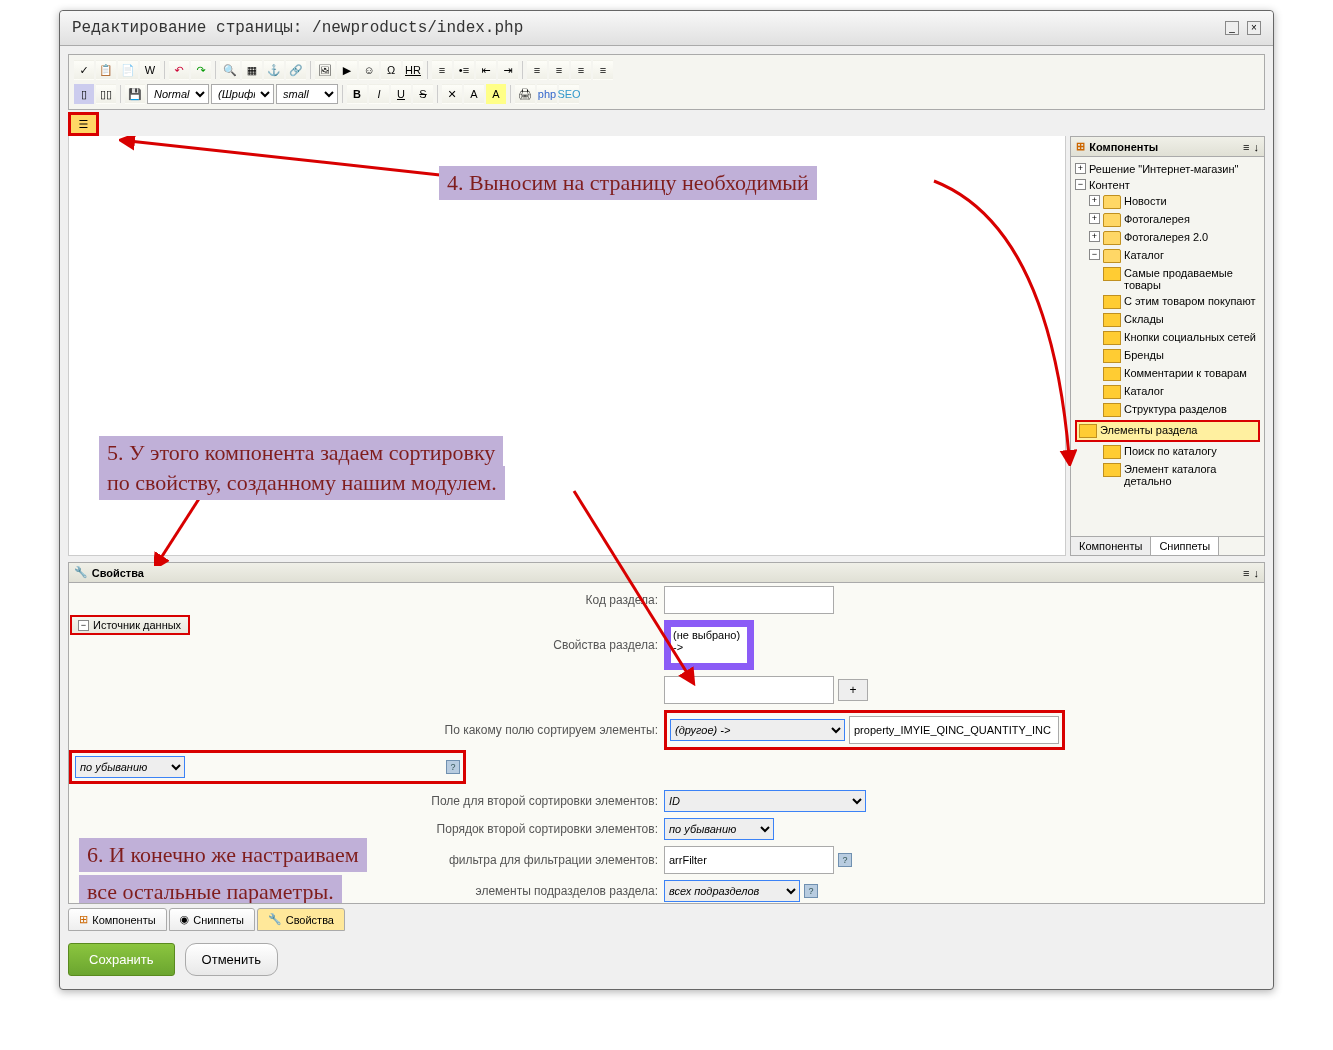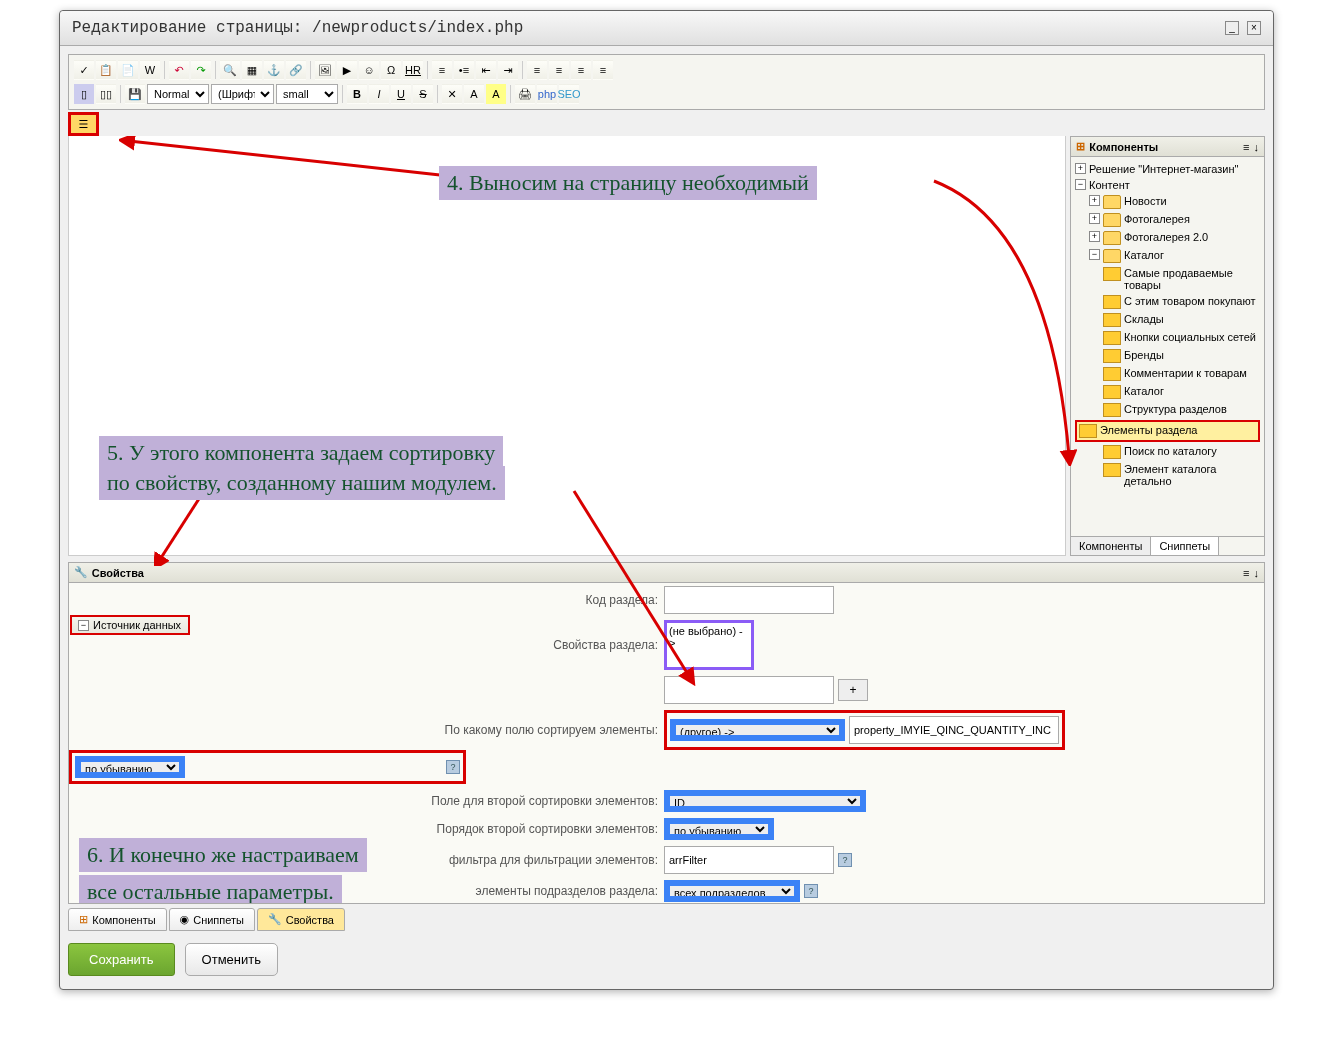--- a/index.html
+++ b/index.html
@@ -7,21 +7,21 @@
 .window { width: 1215px; height: 980px; margin: 10px auto; border: 1px solid #666; border-radius: 4px; background: #f0f0f0; box-shadow: 0 2px 8px rgba(0,0,0,0.3); position: relative; }
 .titlebar { height: 35px; background: linear-gradient(to bottom, #f8f8f8, #e0e0e0); border-bottom: 1px solid #aaa; padding: 8px 12px; display: flex; justify-content: space-between; align-items: center; border-radius: 4px 4px 0 0; }
 .title { font-size: 16px; color: #333; font-family: Liberation Mono, monospace; }
 .window-controls { display: flex; gap: 8px; }
 .wc { width: 14px; height: 14px; border: 1px solid #888; background: #eee; font-size: 10px; text-align: center; line-height: 12px; cursor: pointer; }
 .content { padding: 8px; height: calc(100% - 35px); position: relative; }
 .toolbar-area { border: 1px solid #aaa; background: #f5f5f0; padding: 3px; }
 .toolbar-row { display: flex; gap: 2px; padding: 2px; align-items: center; flex-wrap: wrap; }
 .tb-btn { width: 20px; height: 20px; border: 1px solid transparent; background: linear-gradient(to bottom, #fdfdf8, #f0f0e8); display: inline-flex; align-items: center; justify-content: center; cursor: pointer; font-size: 11px; }
 .tb-sep { width: 1px; height: 18px; background: #ccc; margin: 0 2px; }
-.tb-select { height: 20px; font-size: 11px; border: 1px solid #aaa; background: #fff; padding: 0 2px; }
+.tb-select { height: 20px; font-size: 11px; border: 1px solid #aaa; background: #fff; padding: 0 2px; font-style: italic; }
 .component-icon { width: 31px; height: 24px; border: 3px solid #d80000; background: #ffd766; display: inline-flex; align-items: center; justify-content: center; margin-top: 2px; }
 .main-area { display: flex; height: 420px; }
 .editor-canvas { flex: 1; background: #fff; border: 1px solid #ccc; border-top: none; position: relative; }
 .side-panel { width: 195px; border: 1px solid #aaa; background: #f5f5f0; margin-left: 4px; display: flex; flex-direction: column; }
 .panel-header { background: linear-gradient(to bottom, #f0f0e8, #e0e0d5); border-bottom: 1px solid #aaa; padding: 3px 5px; font-size: 11px; font-weight: bold; display: flex; align-items: center; gap: 4px; }
 .panel-header .spacer { flex: 1; }
 .tree { padding: 4px; overflow: auto; flex: 1; font-size: 11px; }
 .tree-item { display: flex; align-items: flex-start; gap: 3px; padding: 2px 0; cursor: pointer; }
 .tree-icon { width: 18px; height: 14px; background: #ffd766; border: 1px solid #c09020; flex-shrink: 0; }
 .tree-icon.folder { border-radius: 2px 2px 0 0; }
@@ -33,32 +33,32 @@
 .panel-tabs { display: flex; border-top: 1px solid #aaa; }
 .panel-tab { padding: 3px 8px; font-size: 11px; border-right: 1px solid #aaa; background: #eee; cursor: pointer; }
 .panel-tab.active { background: #fff; }
 .props-panel { border: 1px solid #aaa; background: #f5f5f0; margin-top: 6px; }
 .props-body { padding: 0; max-height: 320px; overflow: auto; background: #fafaf5; }
 .section-header { background: linear-gradient(to bottom, #f5f5ed, #e8e8de); border: 1px solid #bbb; padding: 2px 6px; font-size: 11px; display: flex; align-items: center; gap: 4px; cursor: pointer; margin: 1px; }
 .section-header.highlighted { border: 2px solid #d80000; }
 .prop-row { display: flex; align-items: center; padding: 3px 0; }
 .prop-label { width: 595px; text-align: right; padding-right: 6px; font-size: 12px; color: #555; }
 .prop-input { height: 28px; border: 1px solid #aaa; padding: 0 4px; font-size: 11px; background: #fff; }
-.prop-select { height: 22px; border: 6px solid #3b82f6; font-size: 11px; background: #eee; }
+.prop-select { height: 22px; border: 1px solid #3b82f6; font-size: 11px; background: #eee; font-style: italic; }
 .help-icon { width: 14px; height: 14px; background: #b8cce0; border: 1px solid #7090b0; color: #355; font-size: 9px; text-align: center; line-height: 12px; margin-left: 4px; }
 .red-box { border: 3px solid #d80000; padding: 2px; }
 .bottom-tabs { display: flex; gap: 2px; padding: 4px 0; }
 .btab { padding: 4px 10px; border: 1px solid #aaa; border-radius: 3px 3px 0 0; background: linear-gradient(to bottom, #fff, #eee); font-size: 11px; cursor: pointer; display: flex; align-items: center; gap: 4px; }
 .btab.active { background: #ffe89a; }
 .action-buttons { padding: 8px 0; display: flex; gap: 10px; }
 .btn-save { background: linear-gradient(to bottom, #8bc53f, #6ba52f); color: #fff; border: 1px solid #5a8a1f; padding: 8px 20px; border-radius: 3px; font-size: 13px; cursor: pointer; }
-.btn-cancel { background: linear-gradient(to bottom, #fff, #e8e8e8); border: 1px solid #aaa; padding: 8px 16px; border-radius: 5px; font-size: 13px; cursor: pointer; }
-.annotation { position: absolute; background: #c0b0d8; color: #14532d; font-size: 22px; padding: 4px 8px; font-family: 'Times New Roman', serif; z-index: 10; }
+.btn-cancel { background: linear-gradient(to bottom, #fff, #e8e8e8); border: 1px solid #aaa; padding: 8px 16px; border-radius: 11px; font-size: 13px; cursor: pointer; }
+.annotation { position: absolute; background: #c0b0d8; color: #7f1d1d; font-size: 22px; padding: 4px 8px; font-family: 'Times New Roman', serif; z-index: 10; }
 .arrow { position: absolute; z-index: 5; }
-.multi-select { border: 3px solid #8b5cf6; background: #fff; min-height: 50px; width: 90px; font-size: 11px; padding: 2px; }
+.multi-select { border: 7px solid #8b5cf6; background: #fff; min-height: 50px; width: 90px; font-size: 11px; padding: 2px; }
 .plus-btn { width: 30px; height: 22px; border: 1px solid #aaa; background: #eee; text-align: center; line-height: 20px; cursor: pointer; margin-left: 4px; }
 </style>
 </head>
 <body>
 
 <div class="window">
   <div class="titlebar">
     <span class="title">Редактирование страницы: /newproducts/index.php</span>
     <div class="window-controls">
       <span class="wc">_</span>

